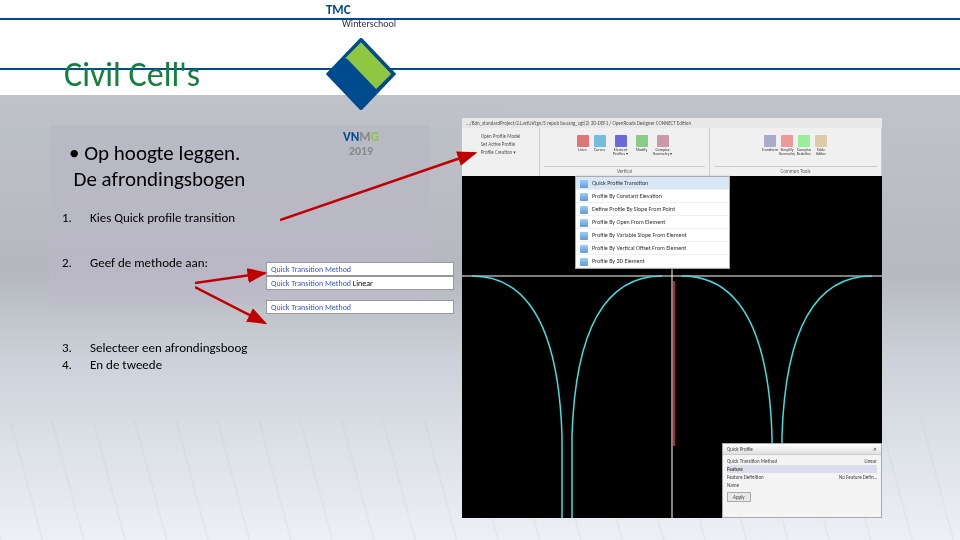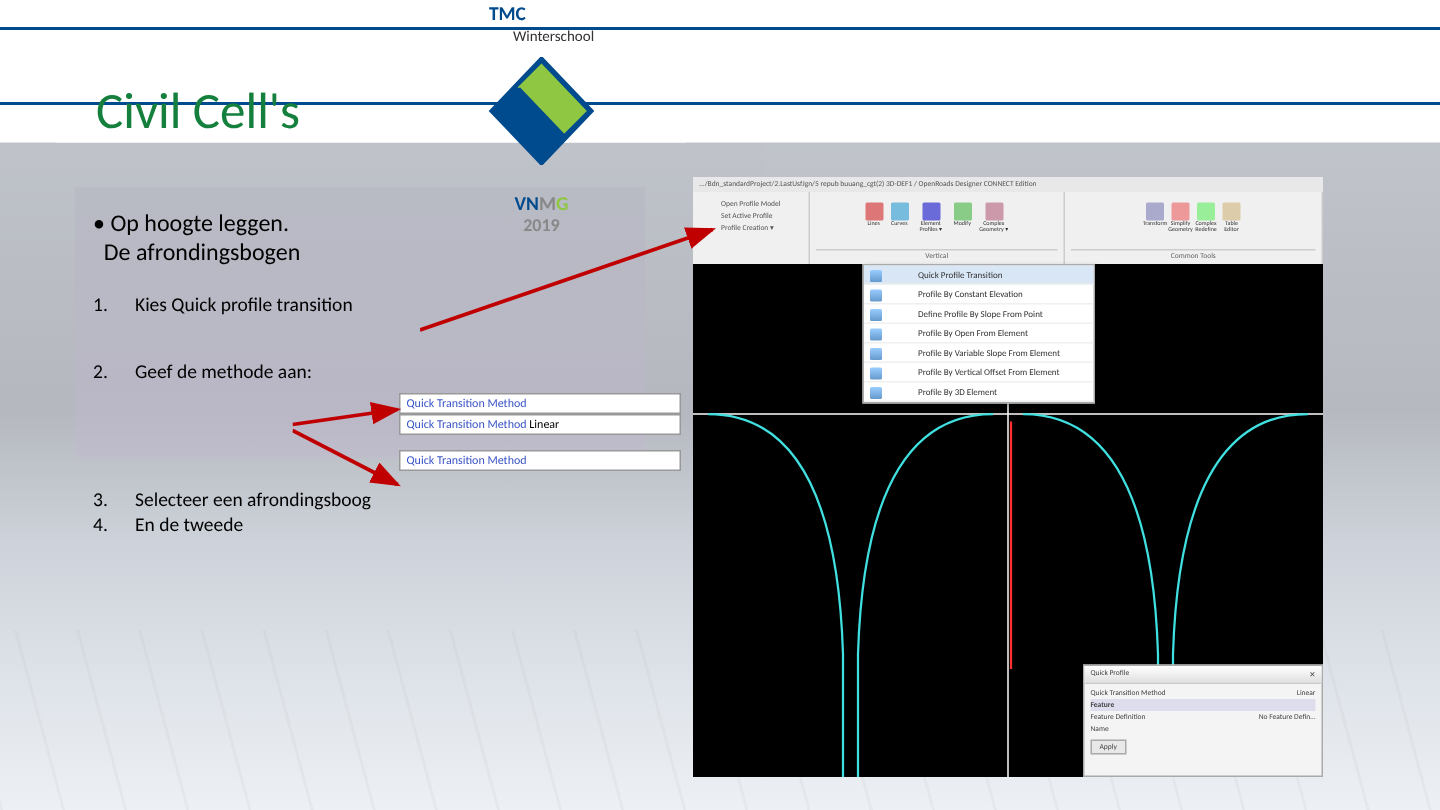--- a/index.html
+++ b/index.html
@@ -20,21 +20,21 @@
   .logo-diamond { width: 72px; height: 72px; position: relative; }
   .logo-diamond svg { width: 72px; height: 72px; }
   .logo-vnmg { font-size: 13px; font-weight: 700; color: #004b8d; margin-top: 11px; }
   .logo-vnmg .sub { font-size: 12px; font-weight: 700; color: #888; display: block; text-align: center; }
   .logo-vnmg .g { color: #8fc642; }
   
   .white-box { position: absolute; top: 25px; left: 37px; width: 420px; height: 70px; background: #fff; z-index: 4; }
   .title { position: absolute; top: 54px; left: 64px; font-size: 34px; color: #15803d; z-index: 6; }
   
   .content { position: absolute; top: 140px; left: 62px; z-index: 3; color: #000; }
-  .bullet { font-size: 16px; margin-bottom: 18px; }
+  .bullet { font-size: 21px; margin-bottom: 18px; text-align: center; }
   .num-list { font-size: 13px; list-style: none; }
   .num-list li { margin-bottom: 30px; display: flex; gap: 14px; }
   .num-list li.tight { margin-bottom: 2px; }
   .num { min-width: 14px; }
   
   .red-arrow1 { position: absolute; top: 148px; left: 280px; width: 200px; height: 80px; z-index: 8; pointer-events: none; }
   .red-arrow2 { position: absolute; top: 265px; left: 195px; width: 110px; height: 70px; z-index: 8; pointer-events: none; }
   
   .option-stack { position: absolute; top: 262px; left: 266px; z-index: 7; }
   .opt-row { background: #fff; border: 1px solid #999; padding: 1px 4px; font-size: 8px; color: #3a55c7; margin-bottom: 0; width: 188px; height: 14px; white-space: nowrap; overflow: hidden; }
@@ -45,21 +45,21 @@
   .ss-ribbon { position: absolute; top: 10px; left: 0; width: 420px; height: 48px; background: #f0f0f0; display: flex; }
   .ss-panel { border-right: 1px solid #ccc; padding: 2px 4px; display: flex; flex-direction: column; align-items: center; justify-content: space-between; }
   .ss-panel-title { font-size: 5px; color: #666; border-top: 1px solid #ccc; width: 100%; text-align: center; padding-top: 1px; }
   .ss-icons { display: flex; gap: 3px; flex: 1; align-items: center; }
   .ss-icon { width: 14px; height: 26px; display: flex; flex-direction: column; align-items: center; gap: 1px; }
   .ss-icon-glyph { width: 12px; height: 12px; background: #7aa3d0; border-radius: 1px; }
   .ss-icon-label { font-size: 4px; color: #333; text-align: center; line-height: 1; }
   .ss-side-opts { font-size: 5px; color: #555; line-height: 1.6; padding: 2px 3px; }
   
   .ss-dropdown { position: absolute; top: 58px; left: 113px; width: 155px; background: #fff; border: 1px solid #aaa; box-shadow: 1px 1px 3px rgba(0,0,0,0.3); font-size: 6px; z-index: 6; }
-  .ss-dropdown-item { padding: 2px 5px 2px 36px; position: relative; color: #333; border-bottom: 1px solid #f0f0f0; }
+  .ss-dropdown-item { padding: 2px 5px 2px 16px; position: relative; color: #333; border-bottom: 1px solid #f0f0f0; }
   .ss-dropdown-item.hl { background: #d8e6f5; }
   .ss-dropdown-item::before { content:""; position:absolute; left:4px; top:3px; width:8px; height:8px; background: linear-gradient(#9cf,#69c); border-radius:1px; }
   
   .ss-canvas { position: absolute; top: 58px; left: 0; width: 420px; height: 342px; background: #000; }
   .ss-canvas svg { width: 100%; height: 100%; }
   
   .ss-prop { position: absolute; bottom: 0; right: 0; width: 160px; height: 75px; background: #f4f4f4; border: 1px solid #aaa; font-size: 5px; color: #444; }
   .ss-prop-title { background: linear-gradient(#fff,#e0e0e0); padding: 2px 4px; border-bottom: 1px solid #ccc; display:flex; justify-content:space-between; }
   .ss-prop-body { padding: 2px 4px; }
   .ss-prop-row { display: flex; justify-content: space-between; padding: 1px 0; }

